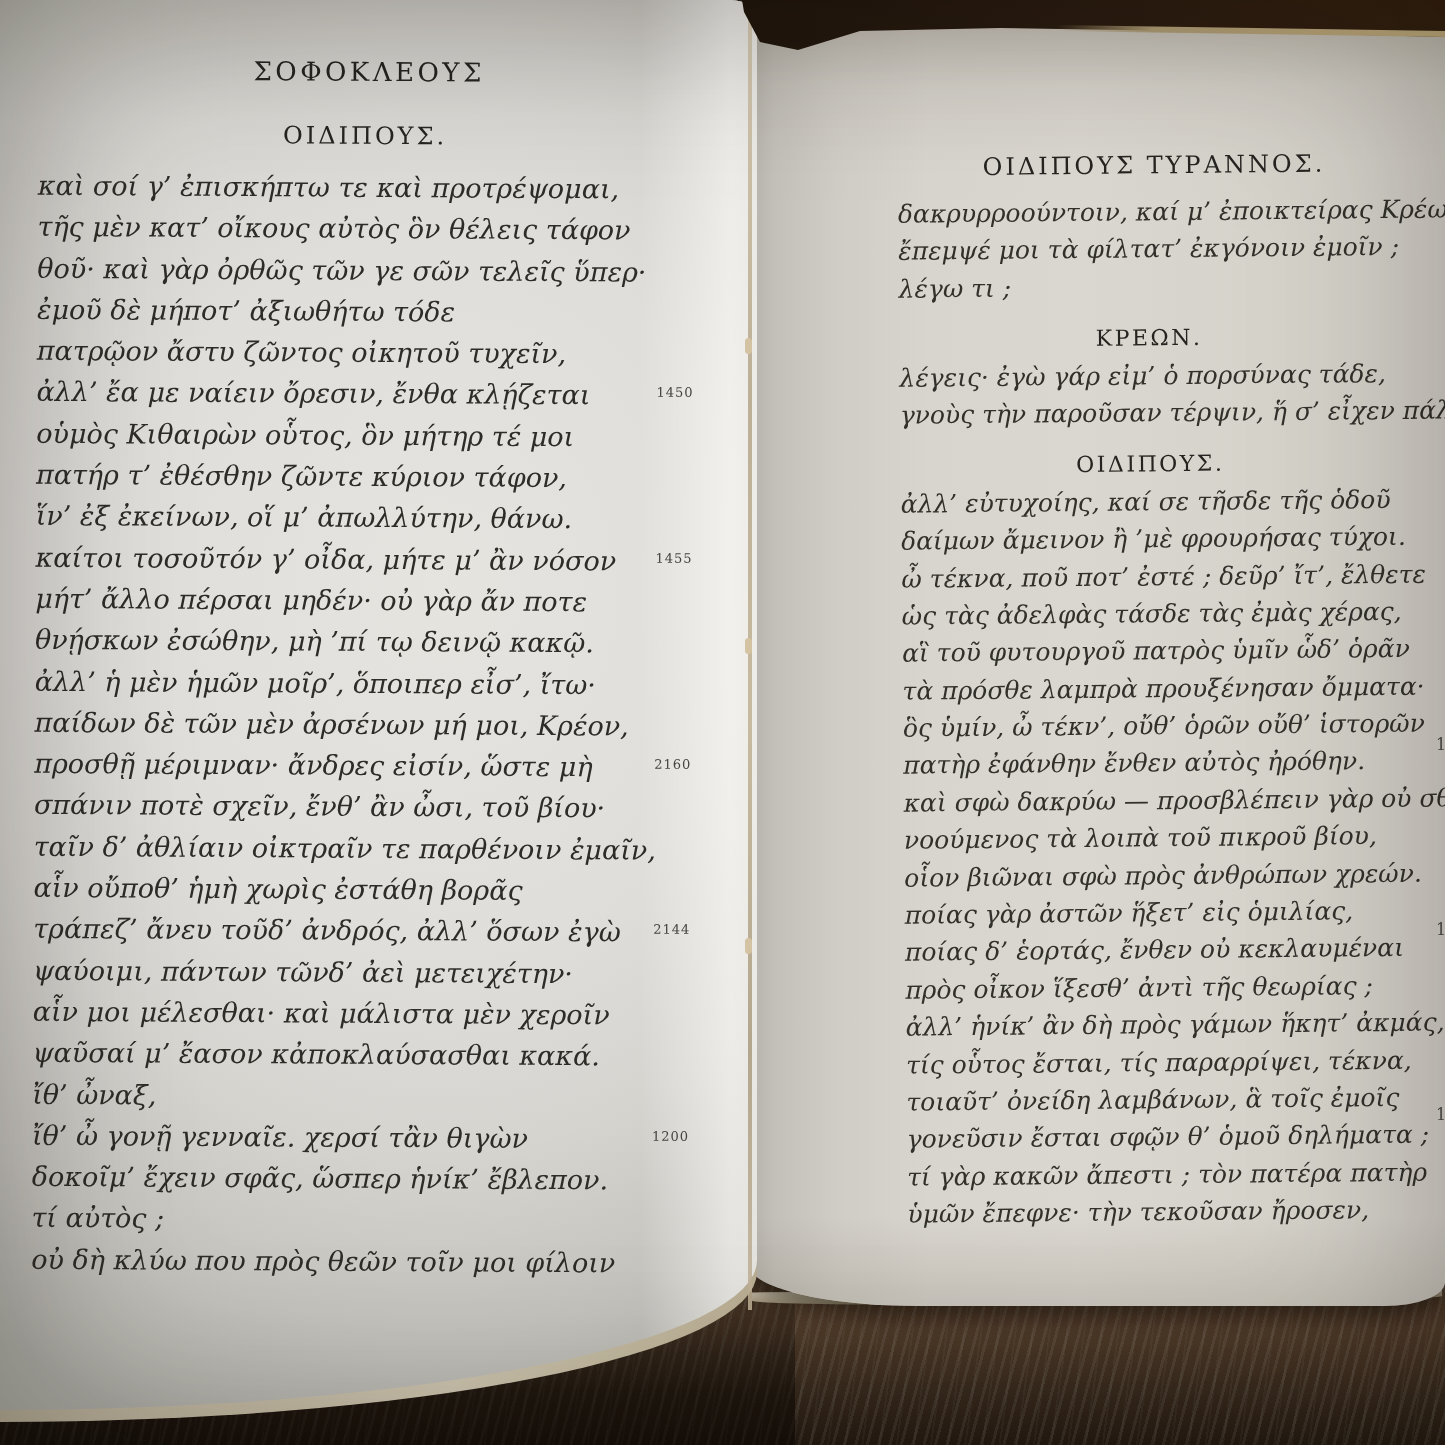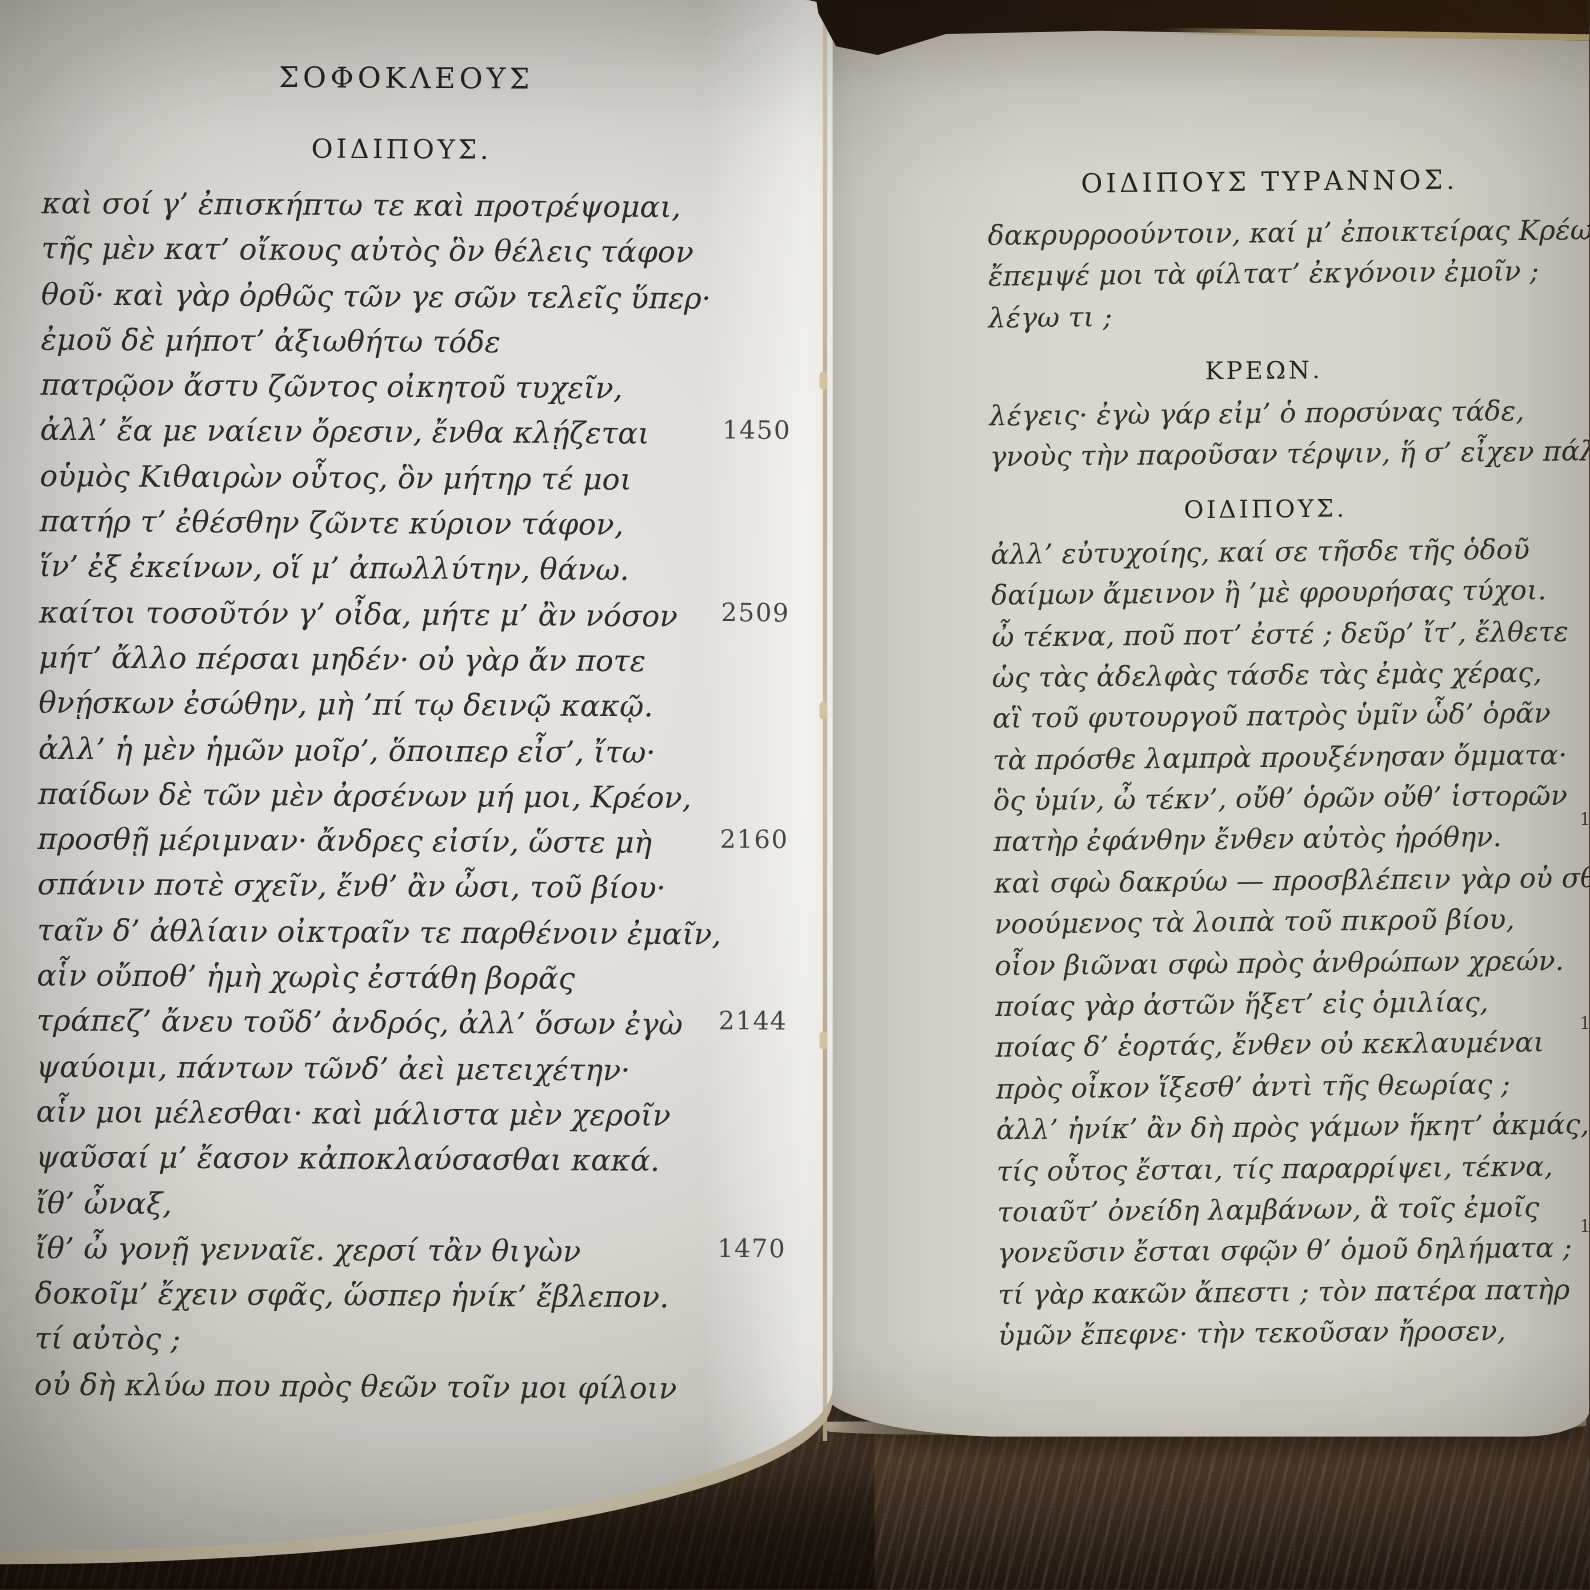--- a/index.html
+++ b/index.html
@@ -45,21 +45,21 @@
         border-bottom-right-radius:100% 150px;border-top-right-radius:26px 20px;overflow:hidden;}
   .left-page::after{content:"";position:absolute;inset:0;
         background:linear-gradient(90deg,rgba(0,0,0,0) 0,rgba(0,0,0,0) 640px,rgba(255,255,252,0.55) 730px,rgba(244,242,238,0.7) 100%),
                    linear-gradient(180deg,rgba(120,115,100,0.10) 0,rgba(0,0,0,0) 120px);}
   .lp-content{position:absolute;inset:0;z-index:2;transform:rotate(0.35deg);transform-origin:60px 150px;}
   .lp-header{position:absolute;top:55px;left:253px;font-size:26px;letter-spacing:3.5px;color:#262420;}
   .lp-speaker{position:absolute;top:120px;left:283px;font-size:24px;letter-spacing:3px;color:#262420;}
   .lp-lines{position:absolute;left:38px;top:165px;width:706px;}
   .lp-lines .row{position:relative;height:41.3px;line-height:41.3px;white-space:nowrap;
         font-style:italic;font-size:27px;color:#2e2c27;}
-  .lp-lines .line-num{position:absolute;left:620px;top:-3px;font-style:normal;font-size:23px;
+  .lp-lines .line-num{position:absolute;left:620px;top:-3px;font-style:normal;font-size:13px;
         letter-spacing:1px;color:#45443f;}
   
   .gutter-crease{position:absolute;left:748px;top:10px;width:4px;height:1300px;z-index:3;
         background:linear-gradient(180deg,#cfc2a8 0%,#b3a488 30%,#bfb194 55%,#a89a7e 80%,#c0b298 100%);
         opacity:0.85;}
   .stitch{position:absolute;width:7px;height:16px;border-radius:4px;background:#d3c3a2;z-index:4;left:745px;}
   .stitch.s1{top:338px;} .stitch.s2{top:638px;} .stitch.s3{top:938px;}
   
   .top-band{position:absolute;left:0;top:0;width:1445px;height:70px;z-index:5;
         background:linear-gradient(90deg,#17110a 0%,#1d150c 45%,#2a1c10 75%,#33200f 100%);
@@ -253,21 +253,21 @@
             
           </div>
 
           <div class="row">
             <span class="line-text">ἵν’ ἐξ ἐκείνων, οἵ μ’ ἀπωλλύτην, θάνω.</span>
             
           </div>
 
           <div class="row">
             <span class="line-text">καίτοι τοσοῦτόν γ’ οἶδα, μήτε μ’ ἂν νόσον</span>
-            <span class="line-num">2509</span>
+            <span class="line-num">1455</span>
           </div>
 
           <div class="row">
             <span class="line-text">μήτ’ ἄλλο πέρσαι μηδέν·  οὐ γὰρ ἄν ποτε</span>
             
           </div>
 
           <div class="row">
             <span class="line-text">θνῄσκων ἐσώθην, μὴ ’πί τῳ δεινῷ κακῷ.</span>
             
@@ -323,21 +323,21 @@
             
           </div>
 
           <div class="row">
             <span class="line-text">ἴθ’ ὦναξ,</span>
             
           </div>
 
           <div class="row">
             <span class="line-text">ἴθ’ ὦ γονῇ γενναῖε.   χερσί τἂν θιγὼν</span>
-            <span class="line-num">1470</span>
+            <span class="line-num">1200</span>
           </div>
 
           <div class="row">
             <span class="line-text">δοκοῖμ’ ἔχειν σφᾶς, ὥσπερ ἡνίκ’ ἔβλεπον.</span>
             
           </div>
 
           <div class="row">
             <span class="line-text">τί αὐτὸς ;</span>
             

